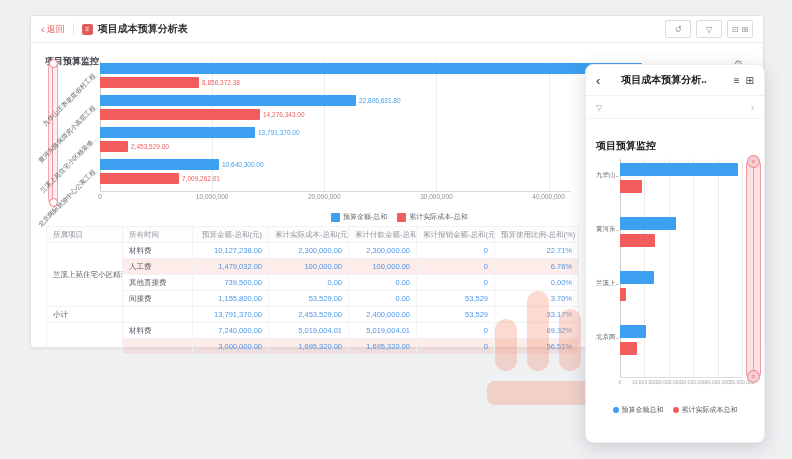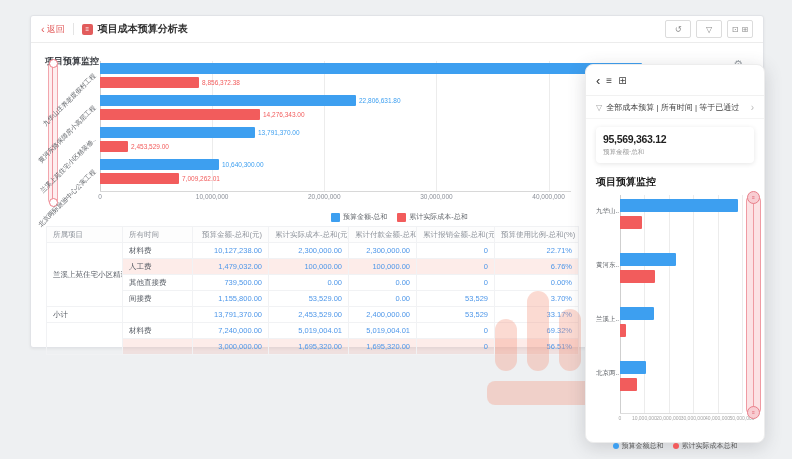--- a/index.html
+++ b/index.html
@@ -271,34 +271,30 @@
     <div class="b2"></div>
     <div class="b3"></div>
     <div class="b4"></div>
     <div class="base"></div>
   </div>
 
 
   <div class="panel">
     <div class="p-header">
       <span class="p-back">‹</span>
+      <span class="p-title">项目成本预算分析..</span>
       <span class="p-hicon">≡</span>
       <span class="p-hicon">⊞</span>
     </div>
     <div class="p-filter">
       <span class="p-funnel">▽</span>
-      <span>全部成本预算 | 所有时间 | 等于已通过</span>
       <span class="fspacer"></span>
       <span class="p-chev">›</span>
     </div>
     <div class="p-stats">
-      <div class="stat-card">
-        <div class="stat-val">95,569,363.12</div>
-        <div class="stat-lbl">预算金额·总和</div>
-      </div>
     </div>
     <div class="p-section">项目预算监控</div>
     <div class="p-chart">
       <div class="pc-plot" id="mobile-plot">
           <div class="grid axis0" style="left: 0px; height: 218px;"></div>
           <div class="tick m" style="left: 0px; top: 220px;">0</div>
           <div class="grid" style="left: 24.4px; height: 218px;"></div>
           <div class="tick m" style="left: 24.4px; top: 220px;">10,000,000</div>
           <div class="grid" style="left: 48.8px; height: 218px;"></div>
           <div class="tick m" style="left: 48.8px; top: 220px;">20,000,000</div>

